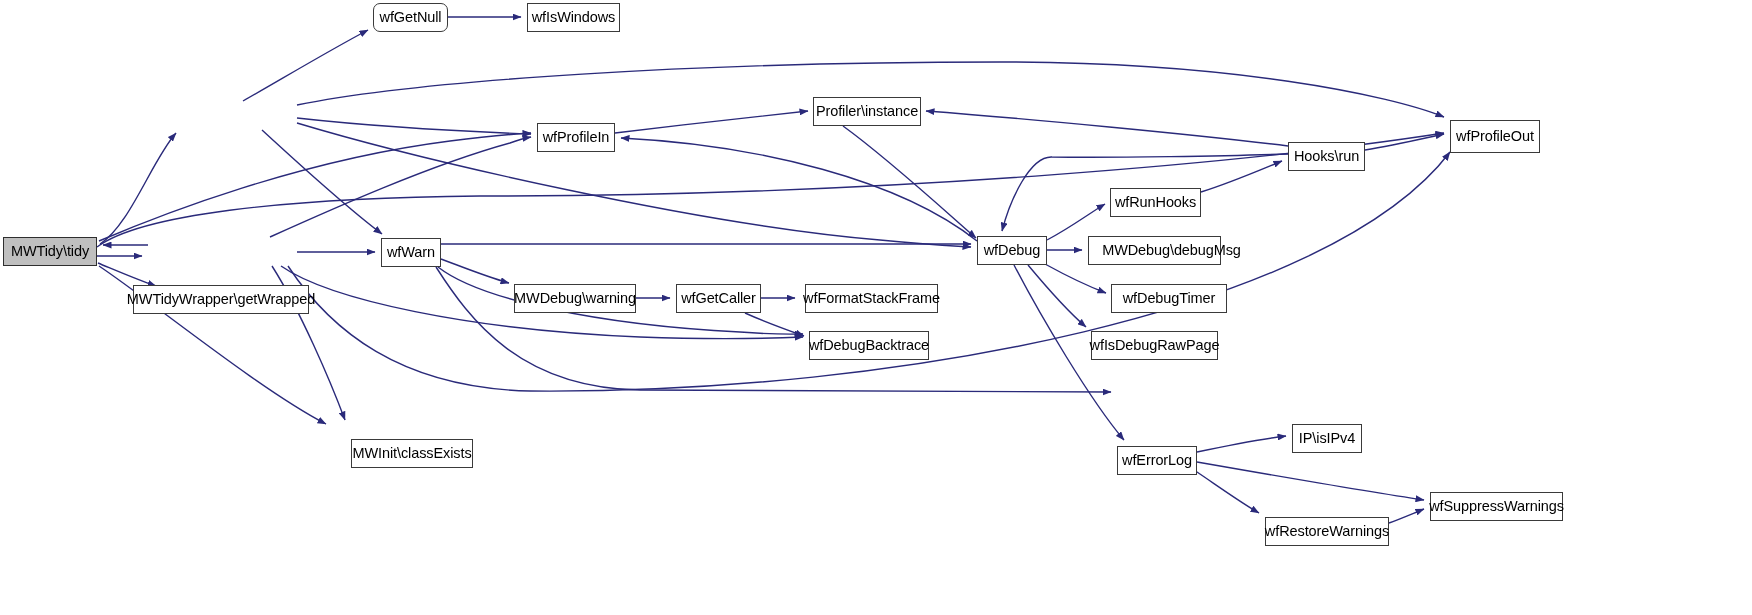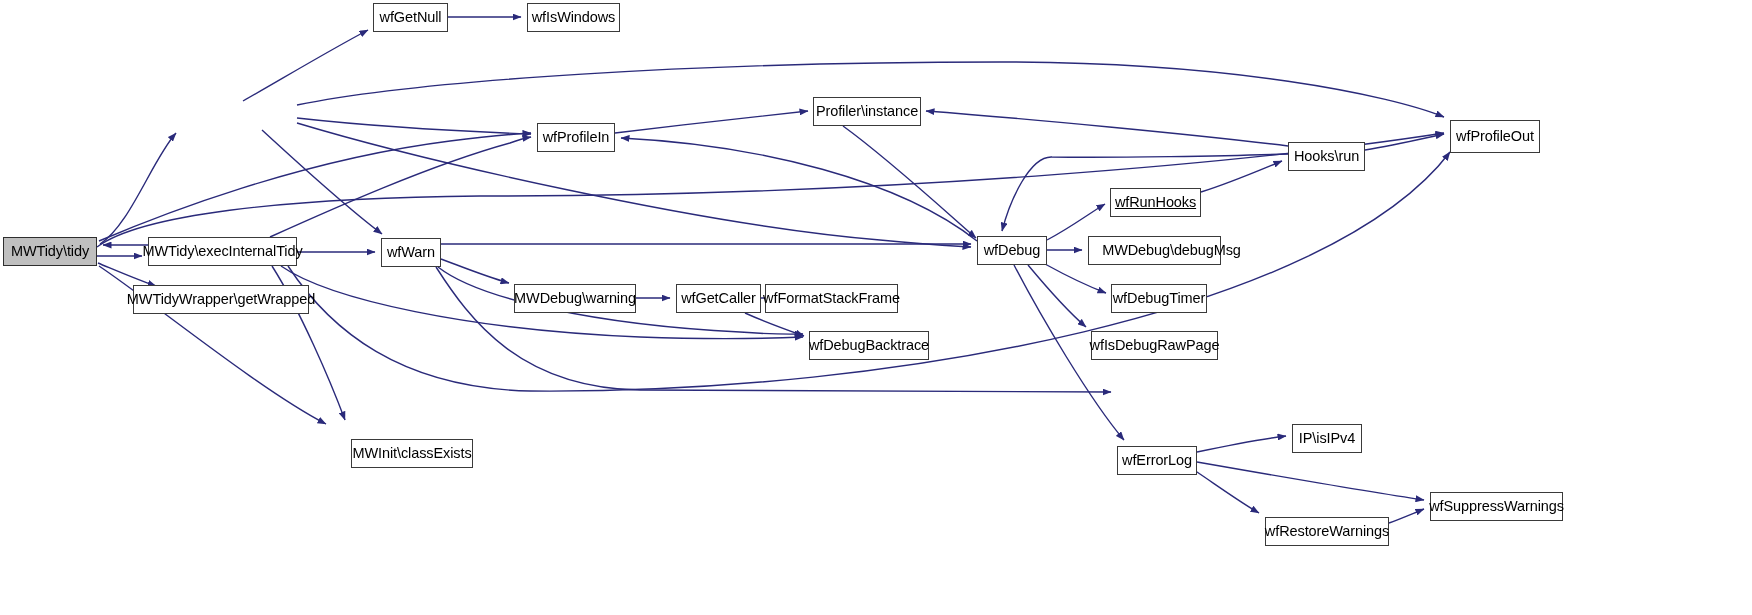--- a/index.html
+++ b/index.html
@@ -108,66 +108,63 @@
         <path d="M 1197,462 C 1260,473 1370,492 1424,500" fill="none" stroke="#2a2a7a" stroke-width="1.4" marker-end="url(#arrowhead)"></path>
         <path d="M 1194,470 C 1215,484 1240,502 1259,513" fill="none" stroke="#2a2a7a" stroke-width="1.4" marker-end="url(#arrowhead)"></path>
         <path d="M 1389,523 C 1400,519 1414,513 1424,509" fill="none" stroke="#2a2a7a" stroke-width="1.4" marker-end="url(#arrowhead)"></path>
       </g>
   </svg>
 
   <div id="node-layer">
       <div class="node root" style="left: 3px; top: 237px; width: 94px; height: 29px;">
         <span class="node-label">MWTidy\tidy</span>
       </div>
-      <div class="node" style="left: 148px; top: 237px; width: 149px; height: 29px;">
-        <span class="node-label">MWTidy\execInternalTidy</span>
-      </div>
       <div class="node" style="left: 133px; top: 285px; width: 176px; height: 29px;">
         <span class="node-label">MWTidyWrapper\getWrapped</span>
       </div>
       <div class="node" style="left: 351px; top: 424px; width: 122px; height: 29px; margin-top: 15px;">
         <span class="node-label">MWInit\classExists</span>
       </div>
-      <div class="node" style="left: 373px; top: 3px; width: 75px; height: 29px;">
+      <div class="node" style="left: 373px; top: 3px; width: 75px; height: 29px; border-radius: 7px;">
         <span class="node-label">wfGetNull</span>
       </div>
       <div class="node" style="left: 527px; top: 3px; width: 93px; height: 29px;">
         <span class="node-label">wfIsWindows</span>
       </div>
       <div class="node" style="left: 381px; top: 238px; width: 60px; height: 29px;">
         <span class="node-label">wfWarn</span>
       </div>
       <div class="node" style="left: 537px; top: 123px; width: 78px; height: 29px;">
         <span class="node-label">wfProfileIn</span>
       </div>
       <div class="node" style="left: 514px; top: 284px; width: 122px; height: 29px;">
         <span class="node-label">MWDebug\warning</span>
       </div>
       <div class="node" style="left: 676px; top: 284px; width: 85px; height: 29px;">
         <span class="node-label">wfGetCaller</span>
       </div>
-      <div class="node" style="left: 765px; top: 284px; width: 133px; height: 29px;">
+      <div class="node" style="left: 805px; top: 284px; width: 133px; height: 29px;">
         <span class="node-label">wfFormatStackFrame</span>
       </div>
       <div class="node" style="left: 809px; top: 331px; width: 120px; height: 29px;">
         <span class="node-label">wfDebugBacktrace</span>
       </div>
       <div class="node" style="left: 813px; top: 97px; width: 108px; height: 29px;">
         <span class="node-label">Profiler\instance</span>
       </div>
       <div class="node" style="left: 977px; top: 236px; width: 70px; height: 29px;">
         <span class="node-label">wfDebug</span>
       </div>
-      <div class="node" style="left: 1110px; top: 188px; width: 91px; height: 29px; text-decoration: underline;">
+      <div class="node" style="left: 1110px; top: 188px; width: 91px; height: 29px;">
         <span class="node-label">wfRunHooks</span>
       </div>
       <div class="node" style="left: 1088px; top: 236px; width: 133px; height: 29px; padding-left: 34px;">
         <span class="node-label">MWDebug\debugMsg</span>
       </div>
-      <div class="node" style="left: 1111px; top: 284px; width: 96px; height: 29px;">
+      <div class="node" style="left: 1111px; top: 284px; width: 116px; height: 29px;">
         <span class="node-label">wfDebugTimer</span>
       </div>
       <div class="node" style="left: 1091px; top: 331px; width: 127px; height: 29px;">
         <span class="node-label">wfIsDebugRawPage</span>
       </div>
       <div class="node" style="left: 1288px; top: 142px; width: 77px; height: 29px;">
         <span class="node-label">Hooks\run</span>
       </div>
       <div class="node" style="left: 1450px; top: 120px; width: 90px; height: 33px;">
         <span class="node-label">wfProfileOut</span>

